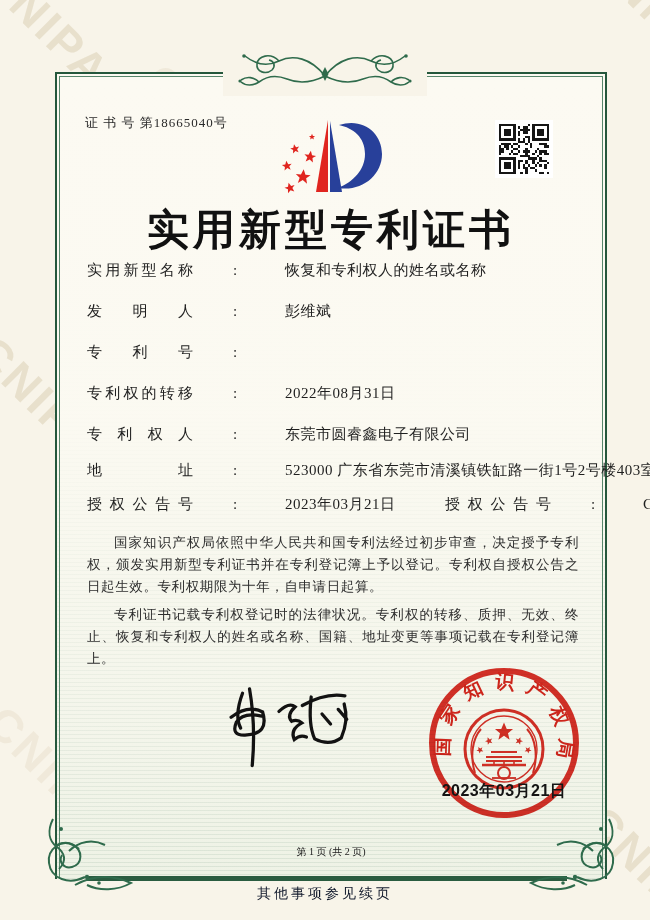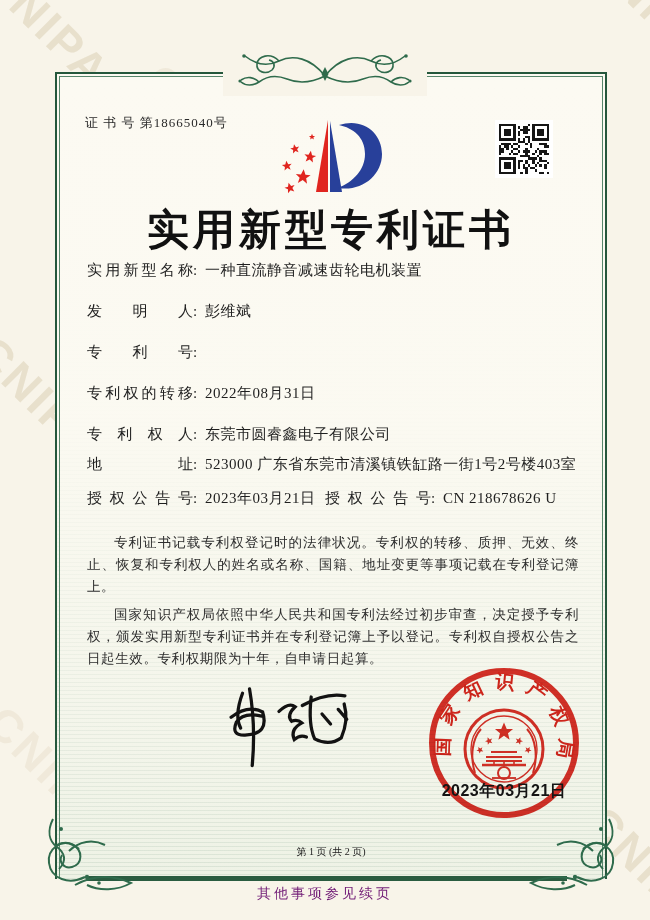--- a/index.html
+++ b/index.html
@@ -27,22 +27,22 @@
   .logo{position:absolute;left:192px;top:30px;}
   .qr{position:absolute;left:438px;top:46px;width:50px;height:50px;background:#fff;padding:4px;}
   .qrgrid{width:50px;height:50px;display:grid;grid-template-columns:repeat(21,1fr);grid-template-rows:repeat(21,1fr);}
   .qrgrid i{display:block;}
   .qrgrid i.on{background:#161616;}
 
   .title{position:absolute;left:0;right:0;top:128px;margin:0;text-align:center;
          font-size:42px;font-weight:bold;color:#111;letter-spacing:4px;}
 
   .fields{position:absolute;left:30px;right:24px;top:186px;font-size:15px;color:#1f1f1f;}
-  .frow{display:flex;align-items:flex-start;line-height:20px;margin-bottom:21px;white-space:nowrap;}
-  .frow:nth-child(5){margin-bottom:10px;}
+  .frow{display:flex;align-items:flex-start;line-height:20px;margin-bottom:21px;white-space:nowrap;gap:40px;}
+  .frow:nth-child(5){margin-bottom:16px;}
   .frow:nth-child(6){margin-bottom:14px;}
   .flab{display:inline-block;width:106px;text-align:justify;text-align-last:justify;flex:0 0 106px;}
   .fcolon{display:inline-block;width:12px;flex:0 0 12px;}
   .fval{letter-spacing:.5px;}
   .gdate{display:inline-block;min-width:120px;flex:0 0 120px;}
 
   .paras{position:absolute;left:30px;right:26px;top:458px;font-size:13.5px;line-height:22px;color:#2e2e2e;}
   .paras p{margin:0 0 6px 0;text-indent:2em;text-align:justify;letter-spacing:.6px;}
 
   .signer{position:absolute;left:38px;top:642px;font-family:"Liberation Sans","DejaVu Sans",sans-serif;
@@ -59,21 +59,21 @@
   .bottombar{position:absolute;left:30px;bottom:-2px;width:480px;height:5px;background:#2a5c40;}
 
   .flourish{position:absolute;bottom:-14px;}
   .flourish.fl{left:-16px;}
   .flourish.fr{right:-16px;transform:scaleX(-1);}
 
   .ornament{position:absolute;left:50%;margin-left:-102px;top:48px;width:204px;height:48px;
             background:#f8f4e9;z-index:3;}
 
   .footnote{position:absolute;left:0;right:0;top:885px;text-align:center;
-            font-size:14px;color:#701a75;letter-spacing:3px;}
+            font-size:14px;color:#0f172a;letter-spacing:3px;}
 </style>
 </head>
 <body>
 
 <div class="page">
 
   <div class="wm" style="left:-30px;top:-2px">CNIPA</div>
   <div class="wm light" style="left:130px;top:100px">CNIPA</div>
   <div class="wm" style="left:575px;top:-22px">CNIPA</div>
   <div class="wm light" style="left:398px;top:252px">CNIPA</div>
@@ -549,21 +549,21 @@
           <i class="on"></i>
         </div>
     </div>
 
     <h1 class="title">实用新型专利证书</h1>
 
     <div class="fields">
       <div class="frow">
         <span class="flab">实用新型名称</span>
           <span class="fcolon">:</span>
-          <span class="fval">一种直流静音减速齿轮电机装置</span>
+          <span class="fval">恢复和专利权人的姓名或名称</span>
       </div>
       <div class="frow">
         <span class="flab">发明人</span>
           <span class="fcolon">:</span>
           <span class="fval">彭维斌</span>
       </div>
       <div class="frow">
         <span class="flab">专利号</span>
           <span class="fcolon">:</span>
       </div>
@@ -586,22 +586,22 @@
         <span class="flab">授权公告号</span>
           <span class="fcolon">:</span>
           <span class="fval gdate">2023年03月21日</span>
         <span class="flab">授权公告号</span>
           <span class="fcolon">:</span>
           <span class="fval">CN 218678626 U</span>
       </div>
     </div>
 
     <div class="paras">
+      <p>国家知识产权局依照中华人民共和国专利法经过初步审查，决定授予专利权，颁发实用新型专利证书并在专利登记簿上予以登记。专利权自授权公告之日起生效。专利权期限为十年，自申请日起算。</p>
       <p>专利证书记载专利权登记时的法律状况。专利权的转移、质押、无效、终止、恢复和专利权人的姓名或名称、国籍、地址变更等事项记载在专利登记簿上。</p>
-      <p>国家知识产权局依照中华人民共和国专利法经过初步审查，决定授予专利权，颁发实用新型专利证书并在专利登记簿上予以登记。专利权自授权公告之日起生效。专利权期限为十年，自申请日起算。</p>
     </div>
 
 
     <svg class="signature" width="155" height="92" viewBox="0 0 150 90">
       <g fill="none" stroke="#121212" stroke-width="3.2" stroke-linecap="round" transform="rotate(-2 75 45)">
         <path d="M45,8 q-9,22 -3,34"></path>
         <path d="M33,31 q17,-12 31,-4 q6,22 -18,22 q-14,0 -8,-13 q7,-10 25,-5"></path>
         <path d="M52,4 q5,36 0,75"></path>
         <path d="M80,27 q10,-9 16,-4 q-9,8 -4,14 q6,-2 10,2 q-12,6 -8,16 q6,-5 12,-2"></path>
         <path d="M103,22 q23,-12 42,-8"></path>

